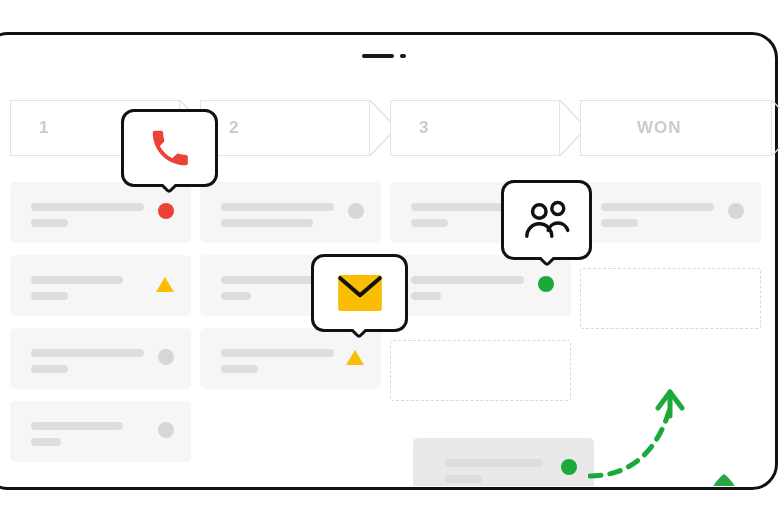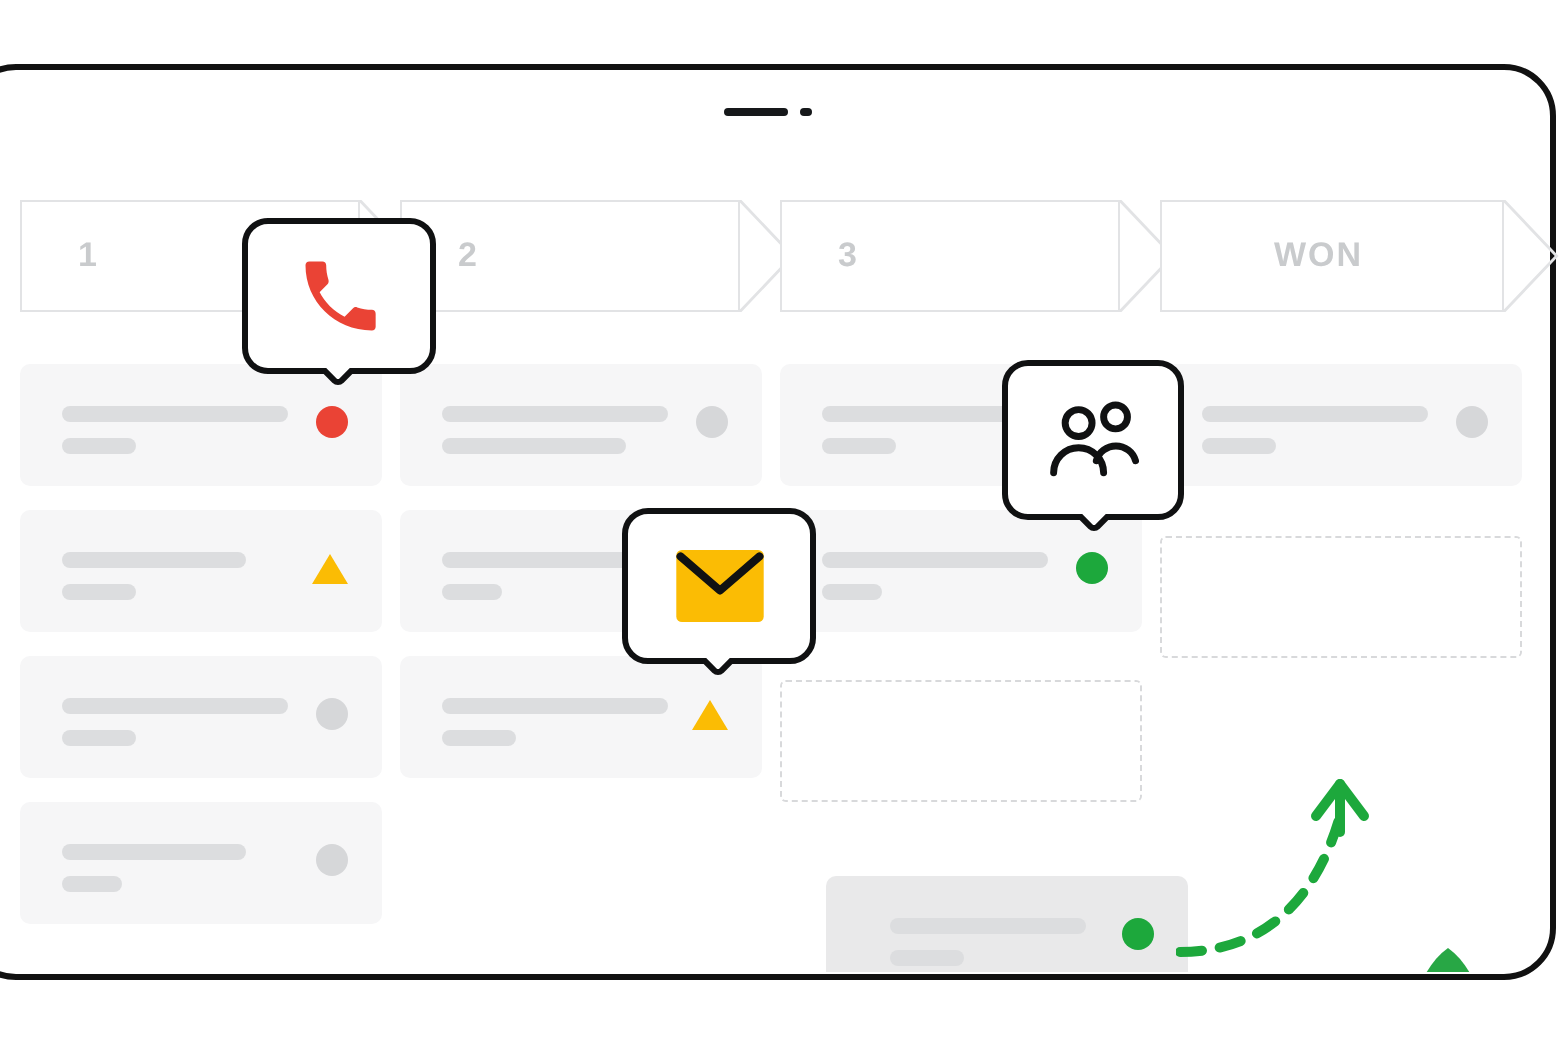--- a/index.html
+++ b/index.html
@@ -147,21 +147,21 @@
       </svg>
     </div>
 
     <div class="stage" style="left:390px;width:170px;">
       <span class="stage-label">3</span>
       <svg class="stage-notch" viewBox="0 0 30 59">
         <path d="M0 0 L28 29.5 L0 59" fill="none" stroke="#e2e3e5" stroke-width="1.5"></path>
       </svg>
     </div>
 
-    <div class="stage" style="left:580px;width:172px;text-align:center;">
+    <div class="stage" style="left:580px;width:192px;text-align:center;">
       <span class="stage-label" style="margin-left:56px;">WON</span>
       <svg class="stage-notch" viewBox="0 0 30 59">
         <path d="M0 0 L28 29.5 L0 59" fill="none" stroke="#e2e3e5" stroke-width="1.5"></path>
       </svg>
     </div>
 
     <div class="dropzone" style="left:580px;top:182px;width:181px;height:61px;"></div>
     <div class="dropzone" style="left:390px;top:254px;width:181px;height:61px;"></div>
 
     <div class="col" style="left:10px;">

